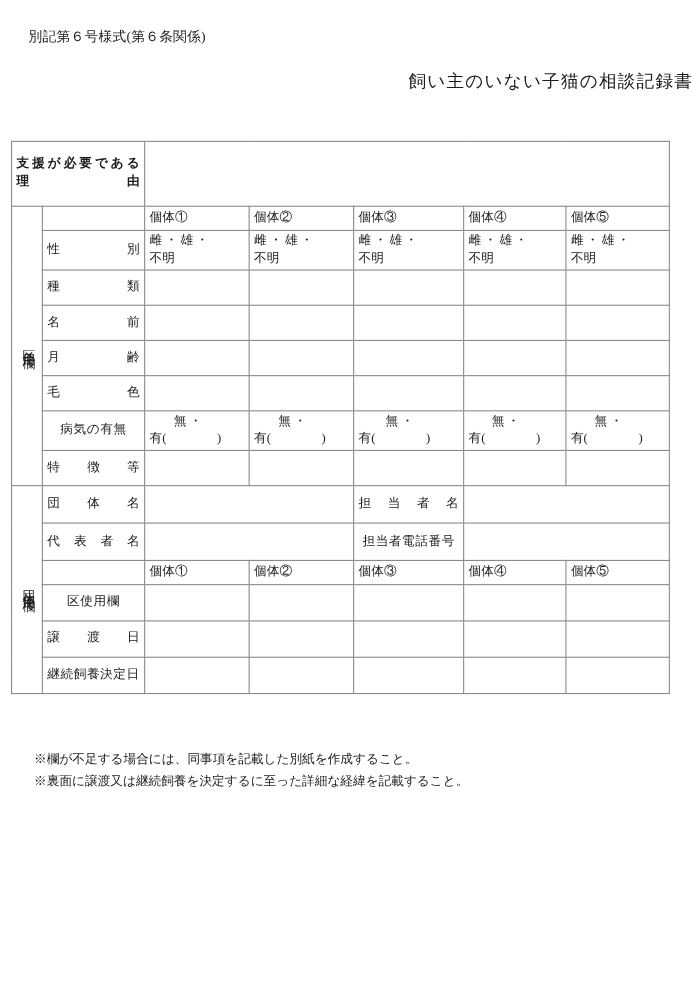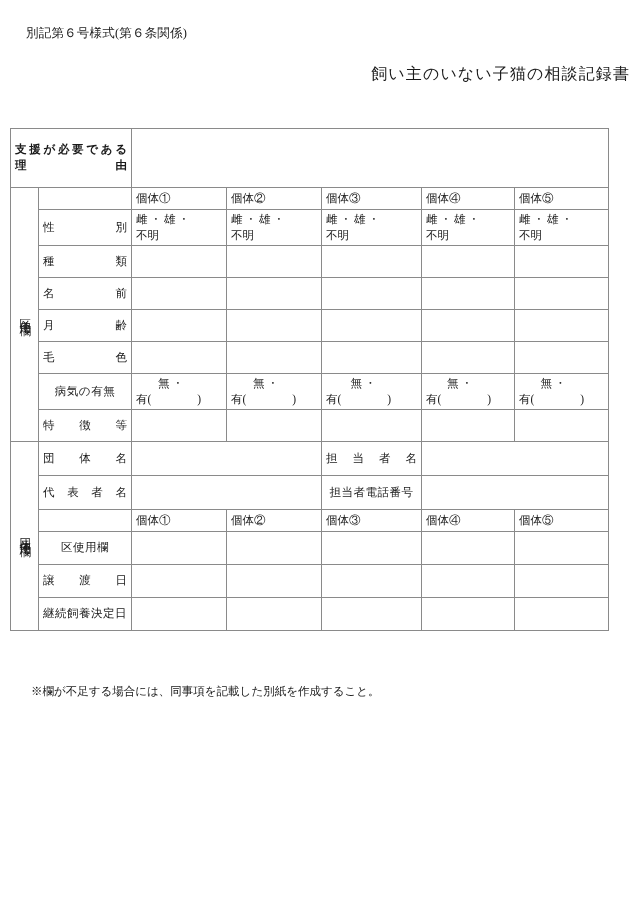--- a/index.html
+++ b/index.html
@@ -378,15 +378,16 @@
         <td></td>
         <td></td>
         <td></td>
       </tr>
 
     </tbody>
   </table>
 
   <div class="notes">
     <div>※欄が不足する場合には、同事項を記載した別紙を作成すること。</div>
+    <div>※裏面に譲渡又は継続飼養を決定するに至った詳細な経緯を記載すること。</div>
   </div>
 
 </div>
 
 </body></html>

